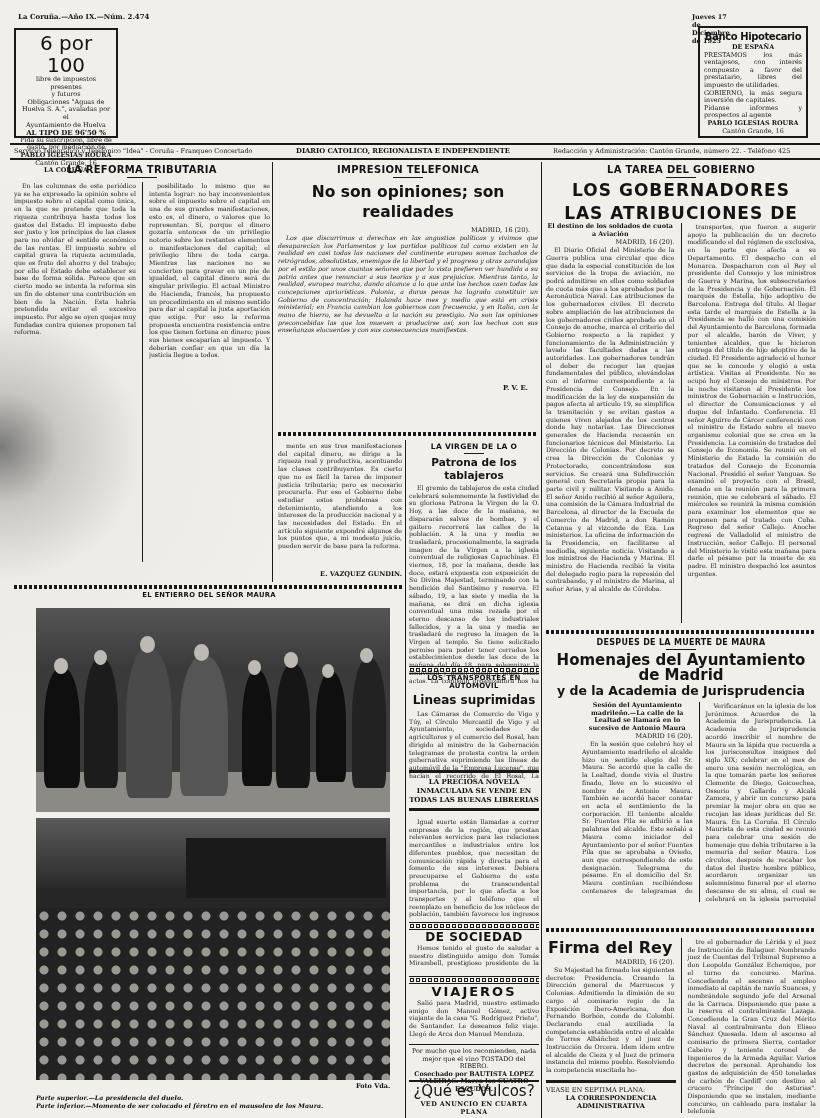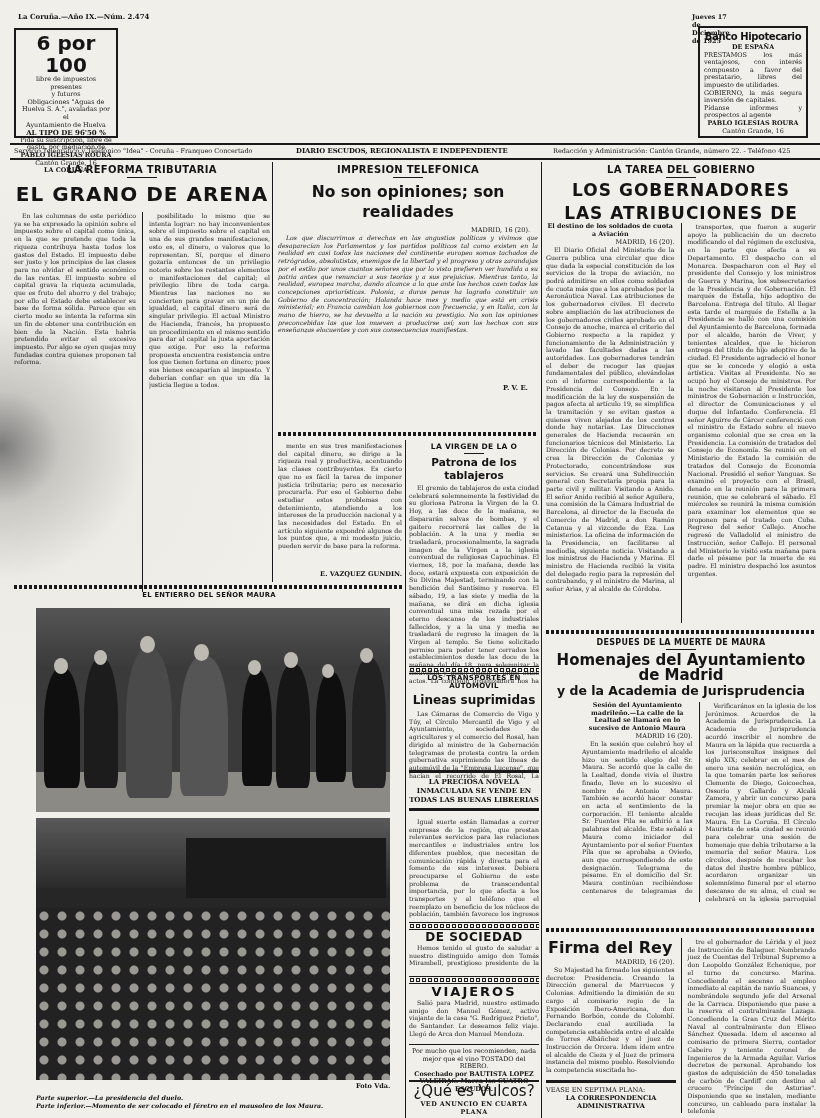--- a/index.html
+++ b/index.html
@@ -33,21 +33,21 @@
      font-size: 92px; letter-spacing: -2px; text-align: center; line-height: 1; color: #111; }
 </style>
 </head>
 <body>
 
 <div class="page">
 
   <div class="abs" style="left:18px;top:12px;font-size:7px;font-weight:bold;">La Coruña.—Año IX.—Núm. 2.474</div>
 
   <div class="box" style="left:14px;top:28px;width:104px;height:110px;padding:2px 4px;">
-    <div style="font-family:'DejaVu Sans',sans-serif;font-weight:bold;font-size:20px;line-height:22px;text-align:center;">6 por 100</div>
+    <div style="font-family:'DejaVu Sans',sans-serif;font-weight:normal;font-size:20px;line-height:22px;text-align:center;">6 por 100</div>
     <div class="tinyc">libre de impuestos presentes</div>
     <div class="tinyc">y futuros</div>
     <div class="tinyc">Obligaciones "Aguas de Huelva S. A.", avaladas por el</div>
     <div class="tinyc">Ayuntamiento de Huelva</div>
     <div class="tinyc" style="font-weight:bold;font-size:7px;">AL TIPO DE 96'50 %</div>
     <div class="tinyc">Pida su suscripción, libre de gasto, por mediación de</div>
     <div class="tinyc" style="font-weight:bold;">PABLO IGLESIAS ROURA</div>
     <div class="tinyc">Cantón Grande, 16</div>
     <div class="tinyc" style="font-weight:bold;">LA CORUÑA</div>
   </div>
@@ -60,32 +60,31 @@
     <div class="tinyc" style="font-weight:bold;">DE ESPAÑA</div>
     <div class="tiny">PRESTAMOS los más ventajosos, con interés compuesto a favor del prestatario, libres del impuesto de utilidades.</div>
     <div class="tiny">GOBIERNO, la más segura inversión de capitales.</div>
     <div class="tiny">Pídanse informes y prospectos al agente</div>
     <div class="tinyc" style="font-weight:bold;">PABLO IGLESIAS ROURA</div>
     <div class="tinyc">Cantón Grande, 16</div>
   </div>
 
   <div class="rule" style="left:10px;top:143px;width:810px;height:2px;"></div>
   <div class="abs" style="left:14px;top:147px;width:262px;font-size:6.5px;white-space:nowrap;overflow:hidden;">Servicio Telegráfico y Telefónico "Idea" - Coruña - Franqueo Concertado</div>
-  <div class="abs" style="left:296px;top:147px;width:230px;font-size:6.8px;font-weight:bold;white-space:nowrap;">DIARIO ESCUDOS, REGIONALISTA E INDEPENDIENTE</div>
+  <div class="abs" style="left:296px;top:147px;width:230px;font-size:6.8px;font-weight:bold;white-space:nowrap;">DIARIO CATOLICO, REGIONALISTA E INDEPENDIENTE</div>
   <div class="abs" style="left:553px;top:147px;width:264px;font-size:6.5px;white-space:nowrap;overflow:hidden;">Redacción y Administración: Cantón Grande, número 22. - Teléfono 425</div>
   <div class="rule" style="left:10px;top:158px;width:810px;height:2px;"></div>
 
   <div class="rule" style="left:272px;top:162px;width:1px;height:420px;"></div>
   <div class="rule" style="left:541px;top:162px;width:1px;height:956px;"></div>
   <div class="rule" style="left:405px;top:440px;width:1px;height:678px;"></div>
 
   <div class="abs" style="left:14px;top:164px;width:256px;">
     <div class="kicker">LA REFORMA TRIBUTARIA</div>
     <div style="width:30px;height:1px;background:#1a1a1a;margin:2px auto 4px;"></div>
-    <div class="headline-caps" style="font-size:20px;line-height:24px;margin-bottom:6px;">EL GRANO DE ARENA</div>
     <div style="display:flex;gap:6px;">
       <div class="body-text" style="width:125px;height:380px;overflow:hidden;">
         <p>En las columnas de este periódico ya se ha expresado la opinión sobre el impuesto sobre el capital como única, en la que se pretende que toda la riqueza contribuya hasta todos los gastos del Estado. El impuesto debe ser justo y los principios de las clases para no olvidar el sentido económico de las rentas. El impuesto sobre el capital grava la riqueza acumulada, que es fruto del ahorro y del trabajo; por ello el Estado debe establecer su base de forma sólida. Parece que en cierto modo se intenta la reforma sin un fin de obtener una contribución en bien de la Nación. Esta habría pretendido evitar el excesivo impuesto. Por algo se oyen quejas muy fundadas contra quienes proponen tal reforma.</p>
       </div>
       <div style="width:1px;background:#1a1a1a;"></div>
       <div class="body-text" style="width:124px;height:380px;overflow:hidden;">
         <p>posibilitado lo mismo que se intenta lograr: no hay inconvenientes sobre el impuesto sobre el capital en una de sus grandes manifestaciones, esto es, el dinero, o valores que lo representan. Sí, porque el dinero gozaría entonces de un privilegio notorio sobre los restantes elementos o manifestaciones del capital; el privilegio libre de toda carga. Mientras las naciones no se concierten para gravar en un pie de igualdad, el capital dinero será de singular privilegio. El actual Ministro de Hacienda, francés, ha propuesto un procedimiento en el mismo sentido para dar al capital la justa aportación que exige. Por eso la reforma propuesta encuentra resistencia entre los que tienen fortuna en dinero; pues sus bienes escaparían al impuesto. Y deberían confiar en que un día la justicia llegue a todos.</p>
       </div>
     </div>
   </div>

